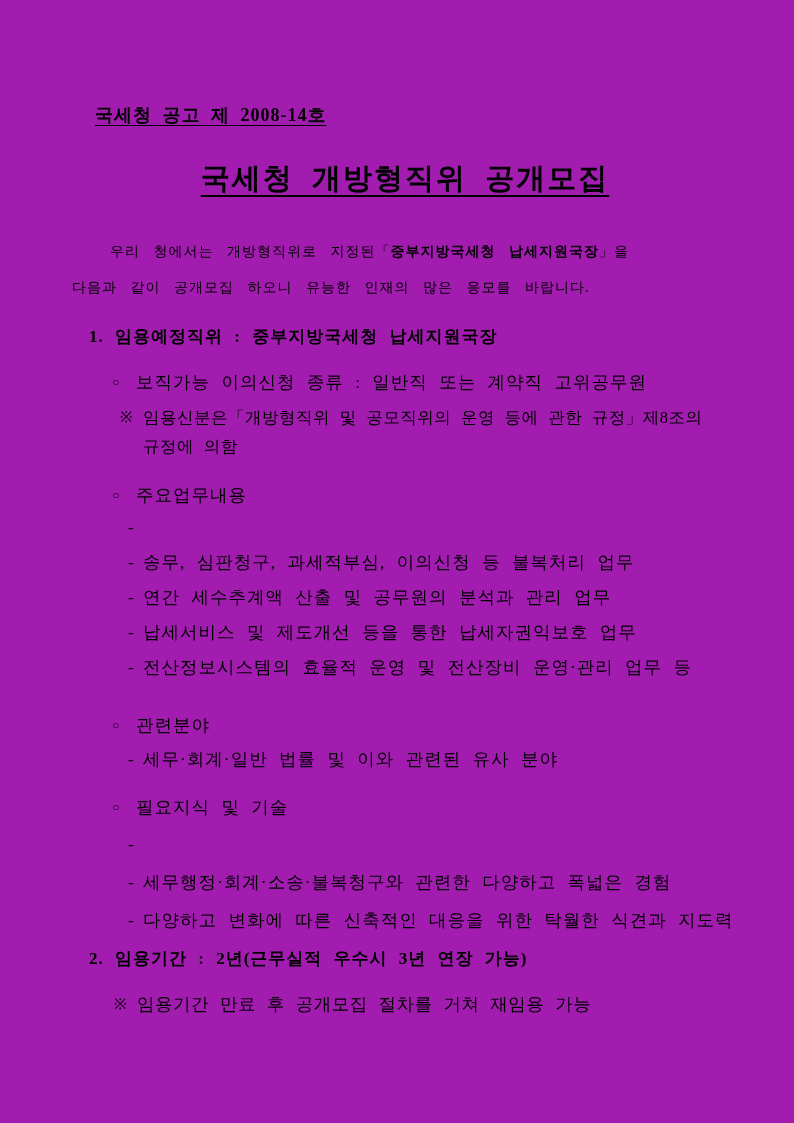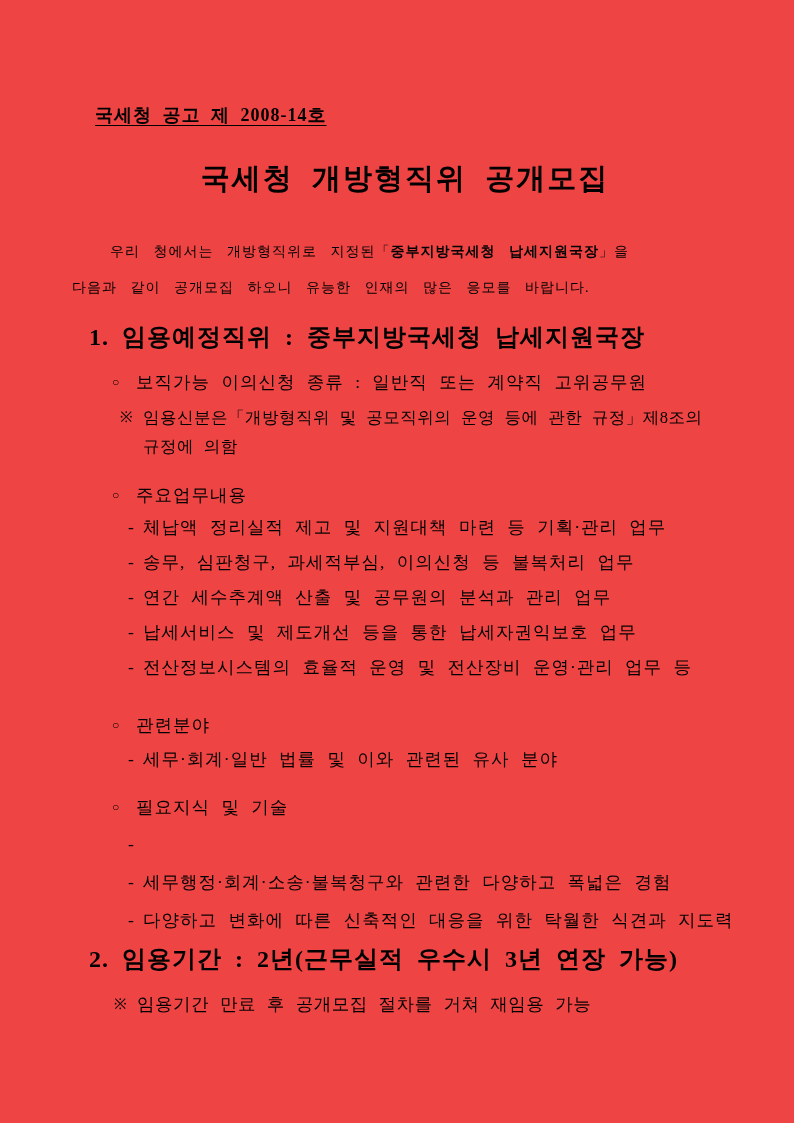--- a/index.html
+++ b/index.html
@@ -12,21 +12,21 @@
     width: 794px;
     height: 1123px;
     font-family: "Liberation Serif", "DejaVu Serif", serif;
     color: #000000;
     overflow: hidden;
   }
   .page {
     width: 794px;
     height: 1123px;
     padding: 103px 56px 0 72px;
-    background: #ef4444;
+    background: #a21caf;
   }
   
   .notice-number {
     margin-left: 23px;
     font-size: 18px;
     line-height: 25px;
     font-weight: bold;
     letter-spacing: 1px;
     word-spacing: 5px;
     white-space: nowrap;
@@ -39,38 +39,39 @@
   .title-wrap {
     margin-top: 30px;
     text-align: center;
     line-height: 40px;
   }
   .doc-title {
     font-size: 29px;
     font-weight: bold;
     letter-spacing: 2px;
     word-spacing: 9px;
+    text-decoration: underline;
     text-underline-offset: 7px;
     white-space: nowrap;
   }
   
   .intro {
     margin-top: 31px;
     font-size: 14px;
     line-height: 36px;
     letter-spacing: 1px;
     word-spacing: 9px;
     white-space: nowrap;
   }
   .intro-line1 { padding-left: 38px; }
   .intro-emph { font-weight: bold; }
   
   .section-heading {
     margin-left: 17px;
-    font-size: 24px;
+    font-size: 17px;
     line-height: 26px;
     font-weight: bold;
     letter-spacing: 1px;
     word-spacing: 6px;
     white-space: nowrap;
   }
   .heading-1 { margin-top: 18px; }
   .heading-2 { margin-top: 14px; }
   
   .bullet-item {
@@ -157,21 +158,20 @@
     </span>
   </div>
 
   <div class="bullet-item mt-22">
     <span class="m-circle">○</span>
     <span>주요업무내용</span>
   </div>
 
   <div class="dash-item mt-8">
     <span class="m-dash">-</span>
-    <span>체납액 정리실적 제고 및 지원대책 마련 등 기획·관리 업무</span>
   </div>
   <div class="dash-item mt-11">
     <span class="m-dash">-</span>
     <span>송무, 심판청구, 과세적부심, 이의신청 등 불복처리 업무</span>
   </div>
   <div class="dash-item mt-11">
     <span class="m-dash">-</span>
     <span>연간 세수추계액 산출 및 공무원의 분석과 관리 업무</span>
   </div>
   <div class="dash-item mt-11">

